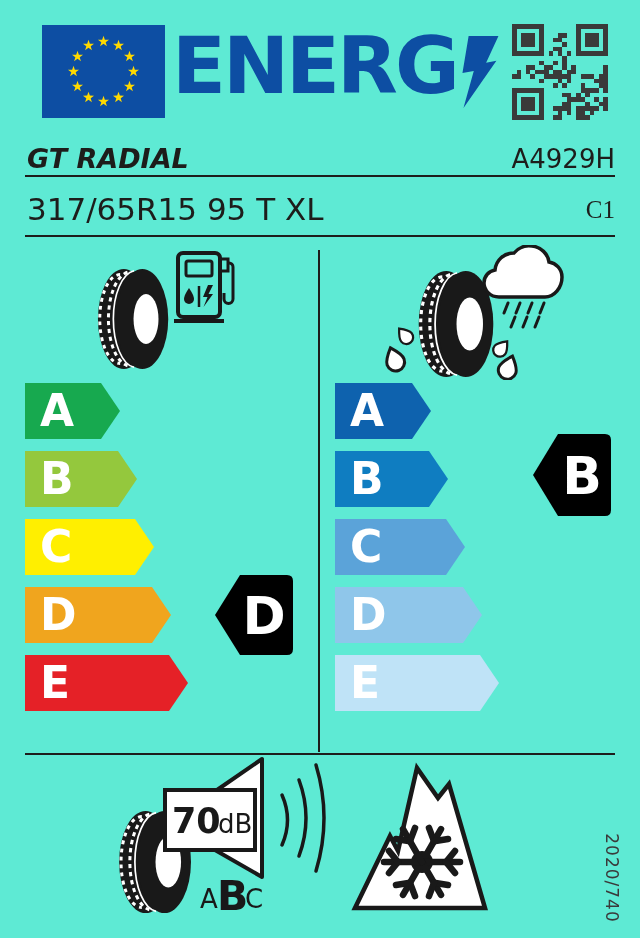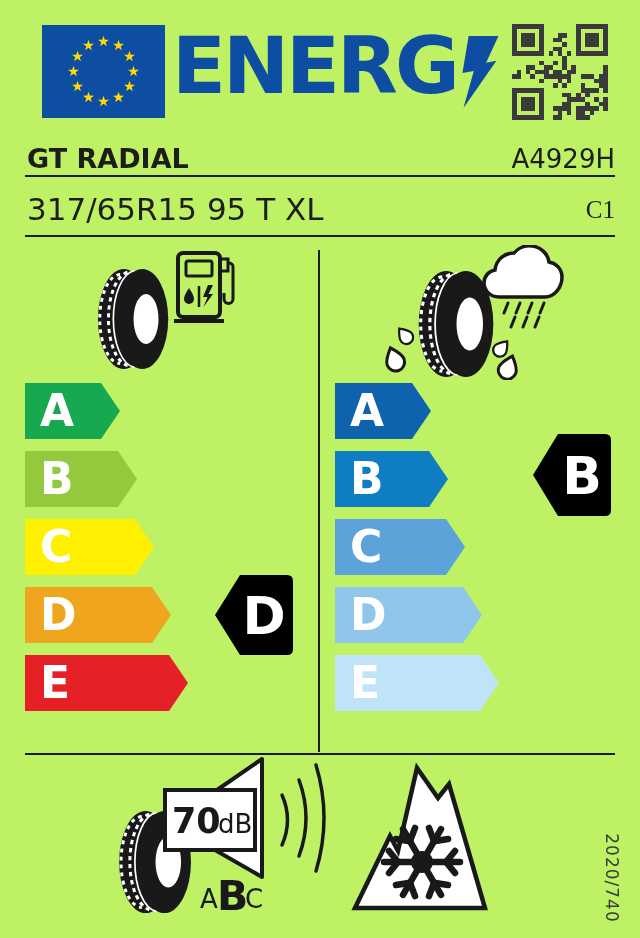--- a/index.html
+++ b/index.html
@@ -1,26 +1,26 @@
 <!DOCTYPE html>
 <html><head>
 <meta charset="utf-8">
 <style>
   html,body{margin:0;padding:0;background:#fff;}
   .stage{
-    position:relative;width:640px;height:938px;background:#bef264;overflow:hidden;
+    position:relative;width:640px;height:938px;background:#5eead4;overflow:hidden;
     font-family:"DejaVu Sans","Liberation Sans",sans-serif;color:#1d1d1b;
   }
   .abs{position:absolute;}
   
   .eu-flag{left:42px;top:25px;width:123px;height:93px;background:#0d4ea3;}
   .energ-text{left:172px;top:22px;font-size:79px;font-weight:bold;color:#0d4ea3;letter-spacing:-3px;line-height:88px;}
   .bolt{left:461px;top:36px;}
   .qr{left:512px;top:24px;width:96px;height:96px;}
-  .brand{left:27px;top:143px;font-size:27px;font-weight:bold;}
+  .brand{left:27px;top:143px;font-size:27px;font-weight:bold;font-style:italic;}
   .prodcode{right:25px;top:144px;font-size:26px;text-align:center;}
   .rule{height:2px;background:#1d1d1b;left:25px;width:590px;}
   .r1{top:175px;} .r2{top:235px;} .r3{top:753px;}
   .tyresize{left:27px;top:191px;font-size:31px;}
   .tyreclass{right:25px;top:196px;font-size:25px;text-align:right;font-family:Liberation Serif, serif;}
   
   .vdivider{left:318px;top:250px;width:2px;height:502px;background:#1d1d1b;}
   .scale{width:180px;height:330px;}
   .scale-left{left:25px;top:383px;}
   .scale-right{left:335px;top:383px;}

